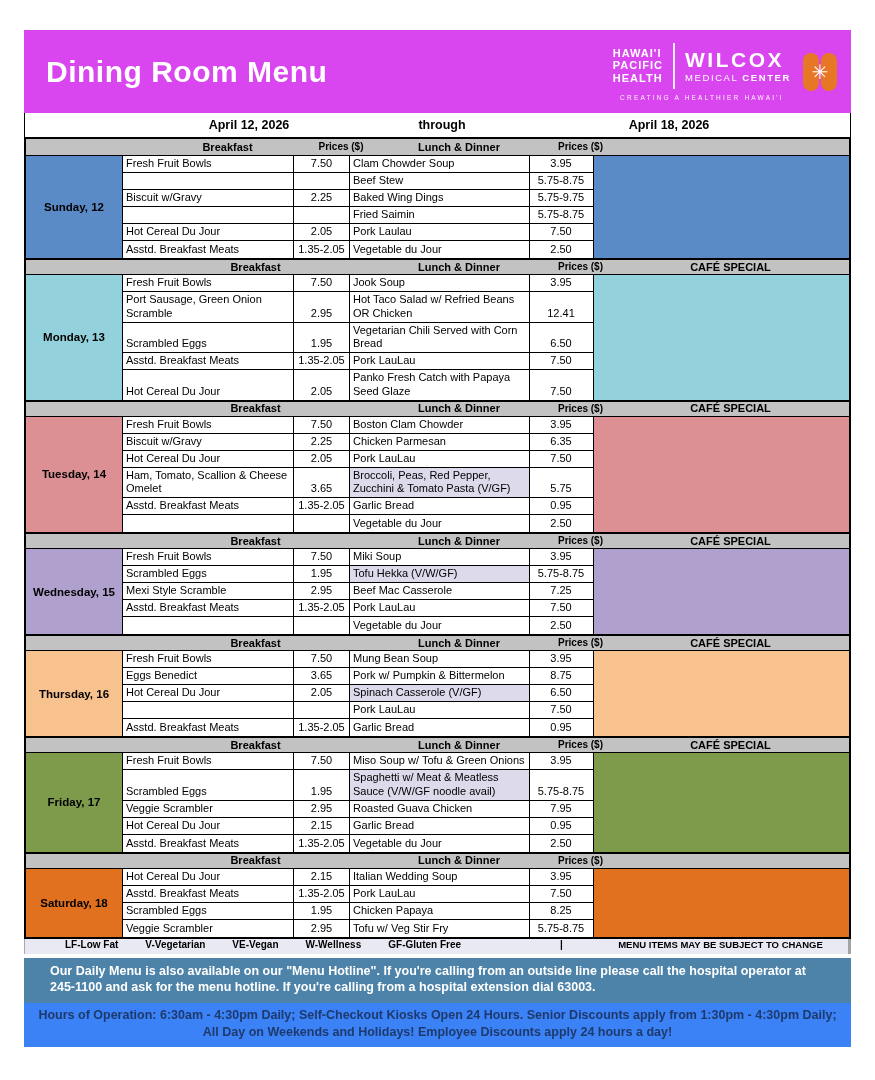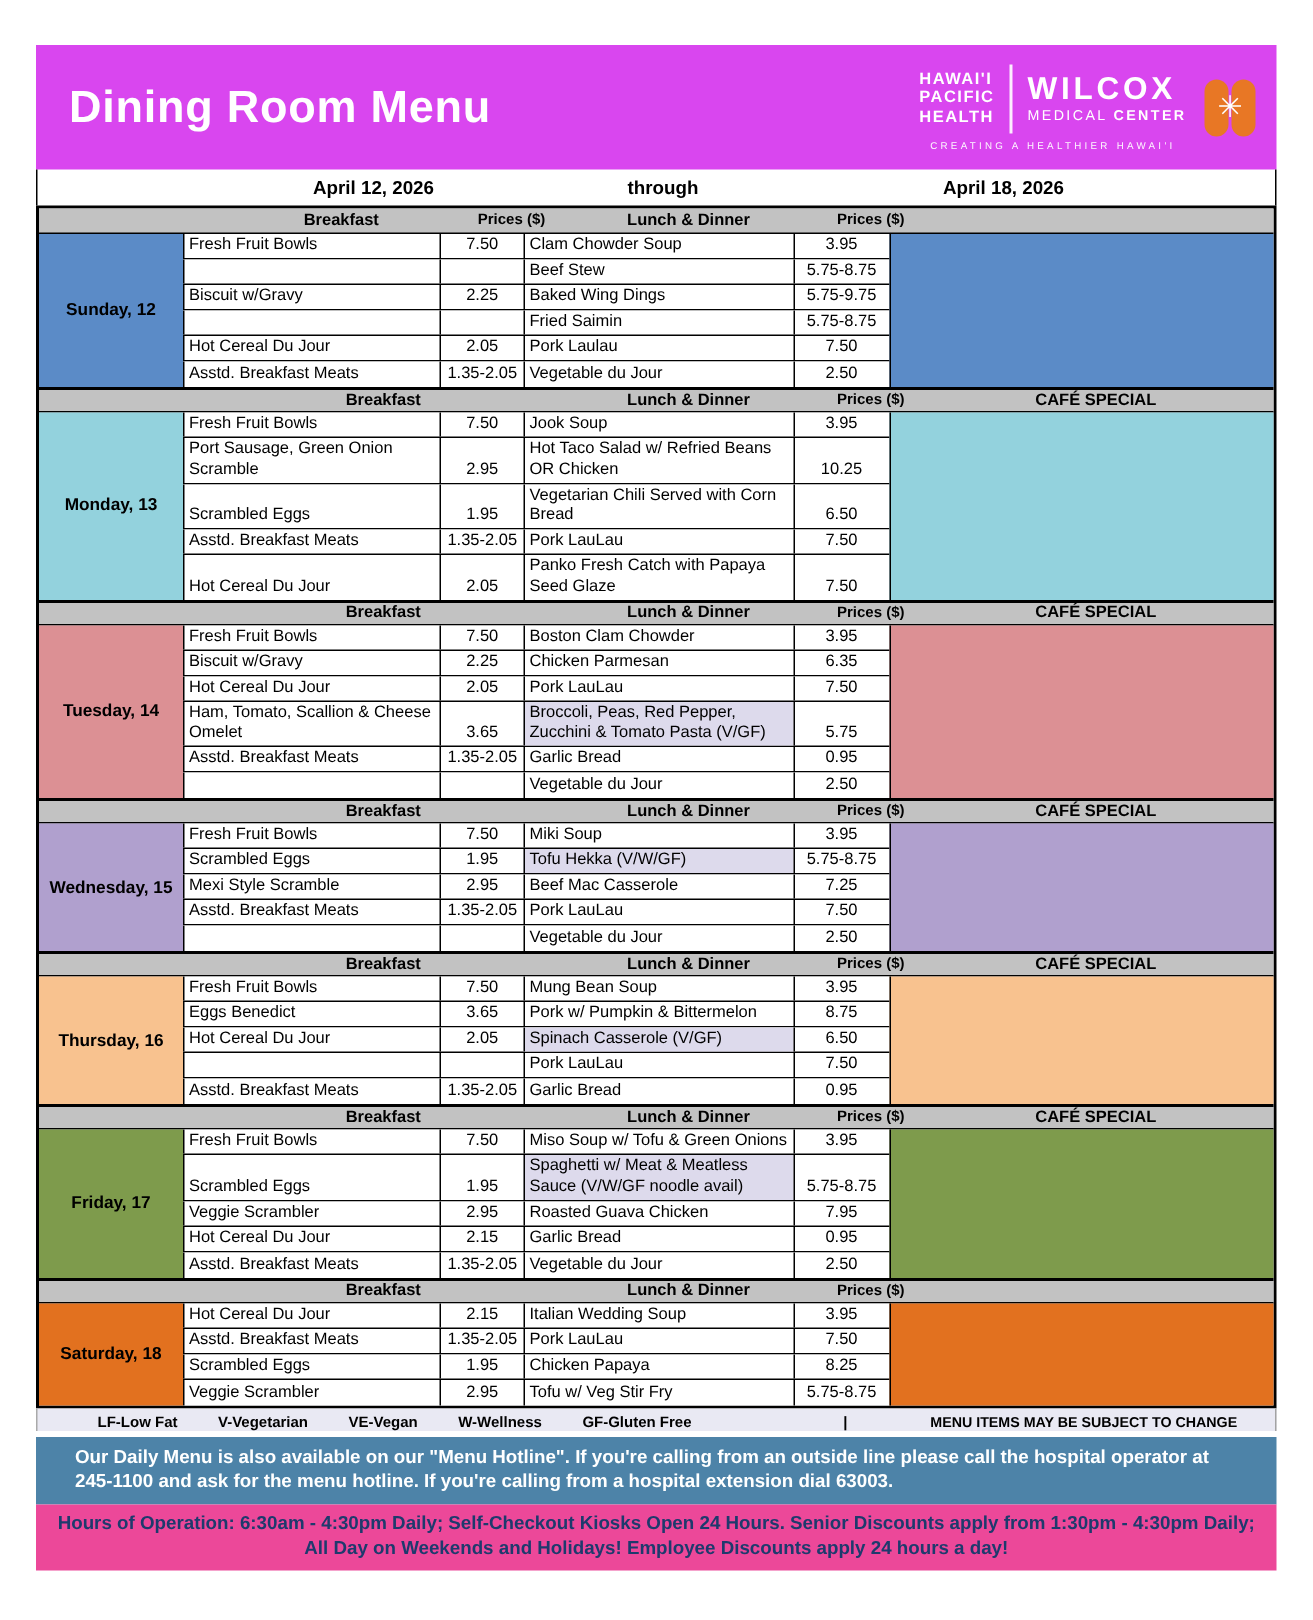--- a/index.html
+++ b/index.html
@@ -48,28 +48,28 @@
   .day-cell { width:96px; flex:0 0 96px; display:flex; align-items:center; justify-content:center; font-weight:bold; font-size:11.5px; }
   .rows { width:471px; flex:0 0 471px; display:flex; flex-direction:column; }
   .menu-row { display:grid; grid-template-columns:171px 56px 180px 63px; border-bottom:1px solid #000; flex:1 0 auto; min-height:17px; background:#fff; }
   .rows .menu-row:last-child { border-bottom:none; }
   .menu-row div { border-left:1px solid #000; font-size:11px; line-height:1.25; padding:1px 3px; display:flex; align-items:flex-end; }
   .menu-row .price { justify-content:center; text-align:center; padding:1px 1px; }
   .menu-row .hl { background:#dddaec; }
   .cafe-cell { flex:1 1 auto; border-left:1px solid #000; }
 
   
-  .legend { height:15px; display:flex; align-items:flex-end; background:#e9e9f3; font-weight:bold; font-size:10px; border-left:1px solid #aaa; border-right:1px solid #a3a3a3; }
+  .legend { height:15px; display:flex; align-items:flex-start; background:#e9e9f3; font-weight:bold; font-size:10px; border-left:1px solid #aaa; border-right:3px solid #a3a3a3; }
   .legend-items { display:flex; gap:27px; padding-left:40px; }
   .legend .sep { width:63px; text-align:center; margin-left:auto; }
   .legend .notice { width:255px; text-align:center; font-size:9.5px; }
 
   
   .hotline { margin-top:4px; background:#4d83a8; color:#fff; font-weight:bold; font-size:12.5px; line-height:1.35; padding:5px 26px 7px 26px; }
-  .hours { background:#ec4899; color:#1e3a6d; font-weight:bold; font-size:12.5px; line-height:1.35; text-align:center; padding:4px 10px 6px 10px; }
+  .hours { background:#3b82f6; color:#1e3a6d; font-weight:bold; font-size:12.5px; line-height:1.35; text-align:center; padding:4px 10px 6px 10px; }
 </style>
 </head>
 <body>
 
 <div class="content">
 
   <div class="hdr">
     <div class="hdr-title">Dining Room Menu</div>
     <div class="logo">
       <div class="logo-cols">
@@ -169,21 +169,21 @@
             <div class="menu-row">
     <div class="item">Fresh Fruit Bowls</div>
     <div class="price">7.50</div>
     <div class="item lunch">Jook Soup</div>
     <div class="price">3.95</div>
   </div>
             <div class="menu-row">
     <div class="item">Port Sausage, Green Onion Scramble</div>
     <div class="price">2.95</div>
     <div class="item lunch">Hot Taco Salad w/ Refried Beans OR Chicken</div>
-    <div class="price">10.25</div>
+    <div class="price">12.41</div>
   </div>
             <div class="menu-row">
     <div class="item">Scrambled Eggs</div>
     <div class="price">1.95</div>
     <div class="item lunch">Vegetarian Chili Served with Corn Bread</div>
     <div class="price">6.50</div>
   </div>
             <div class="menu-row">
     <div class="item">Asstd. Breakfast Meats</div>
     <div class="price">1.35-2.05</div>

